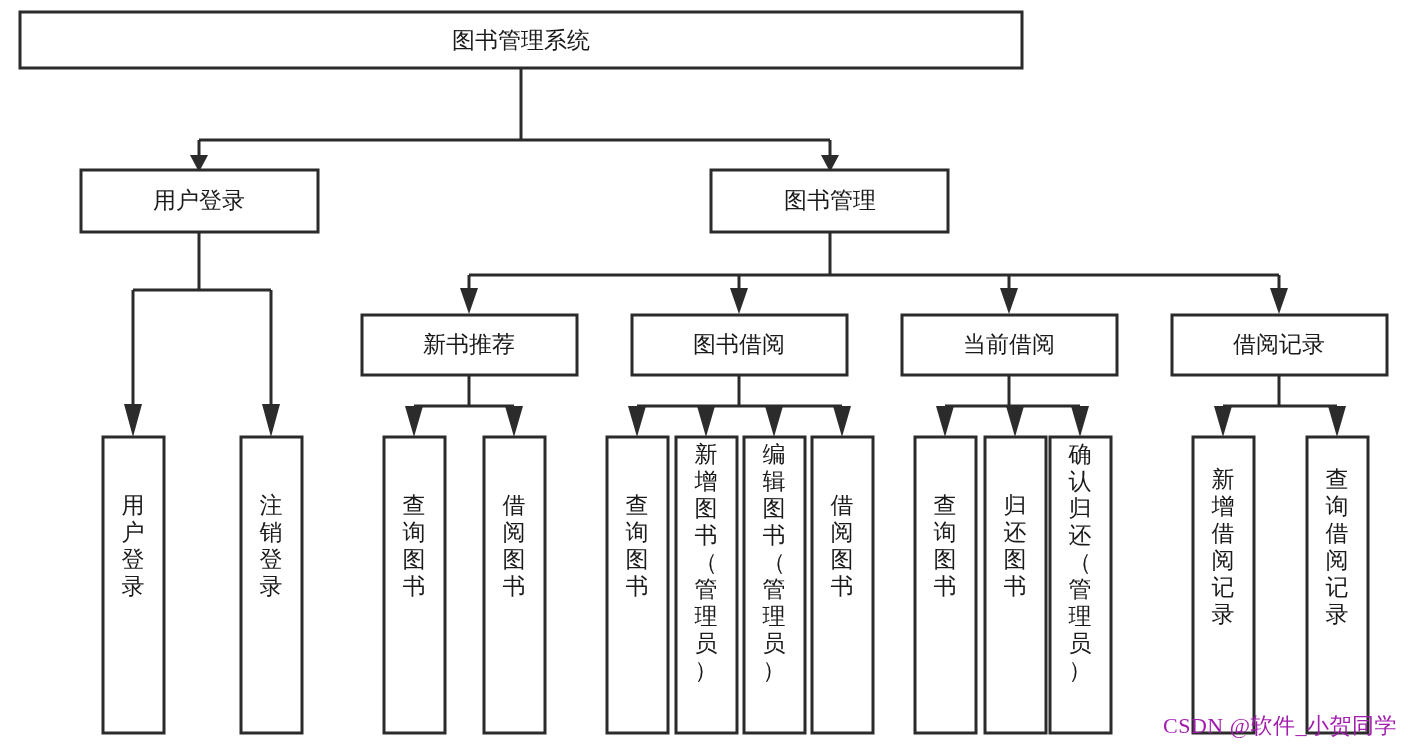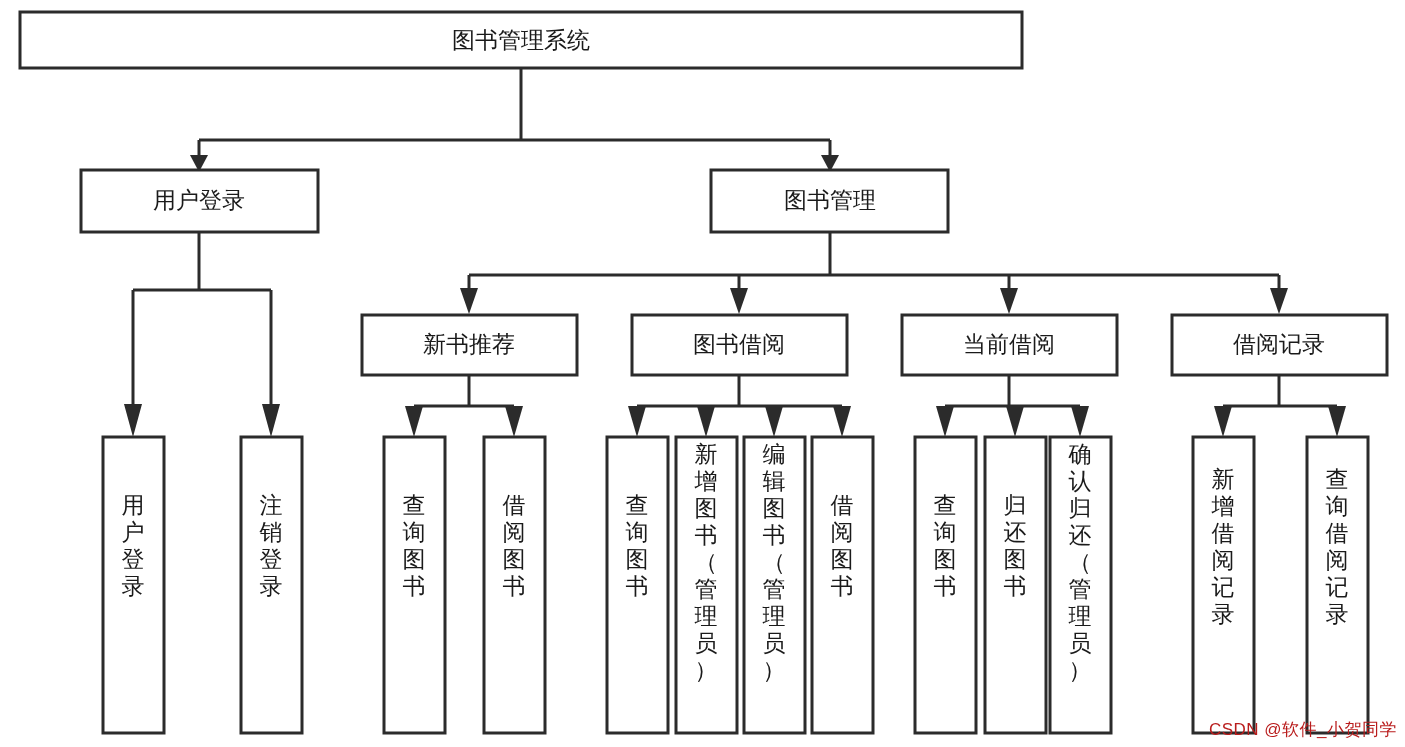--- a/index.html
+++ b/index.html
@@ -50,23 +50,23 @@
   .node-label-v {
     font-family: "Liberation Sans", "DejaVu Sans", sans-serif;
     font-size: 23px;
     fill: #1a1a1a;
     text-anchor: middle;
   }
   .watermark {
     position: absolute;
     right: 8px;
     bottom: 6px;
-    font-family: Liberation Sans, sans-serif;
-    font-size: 17px;
-    color: #b91c1c;
+    font-family: Liberation Serif, serif;
+    font-size: 22px;
+    color: #a21caf;
     letter-spacing: 0.5px;
     white-space: nowrap;
     user-select: none;
   }
 </style>
 </head>
 <body>
 
 <div id="diagram-root">
 

